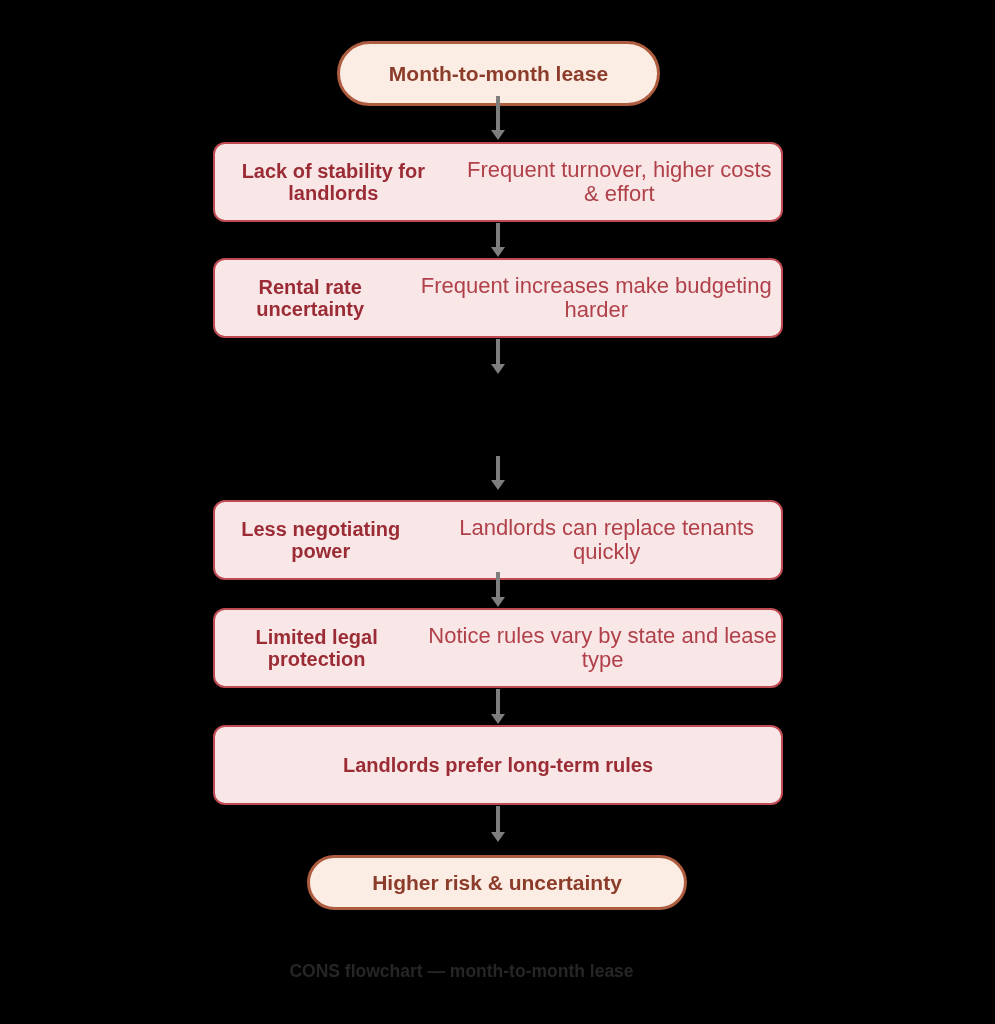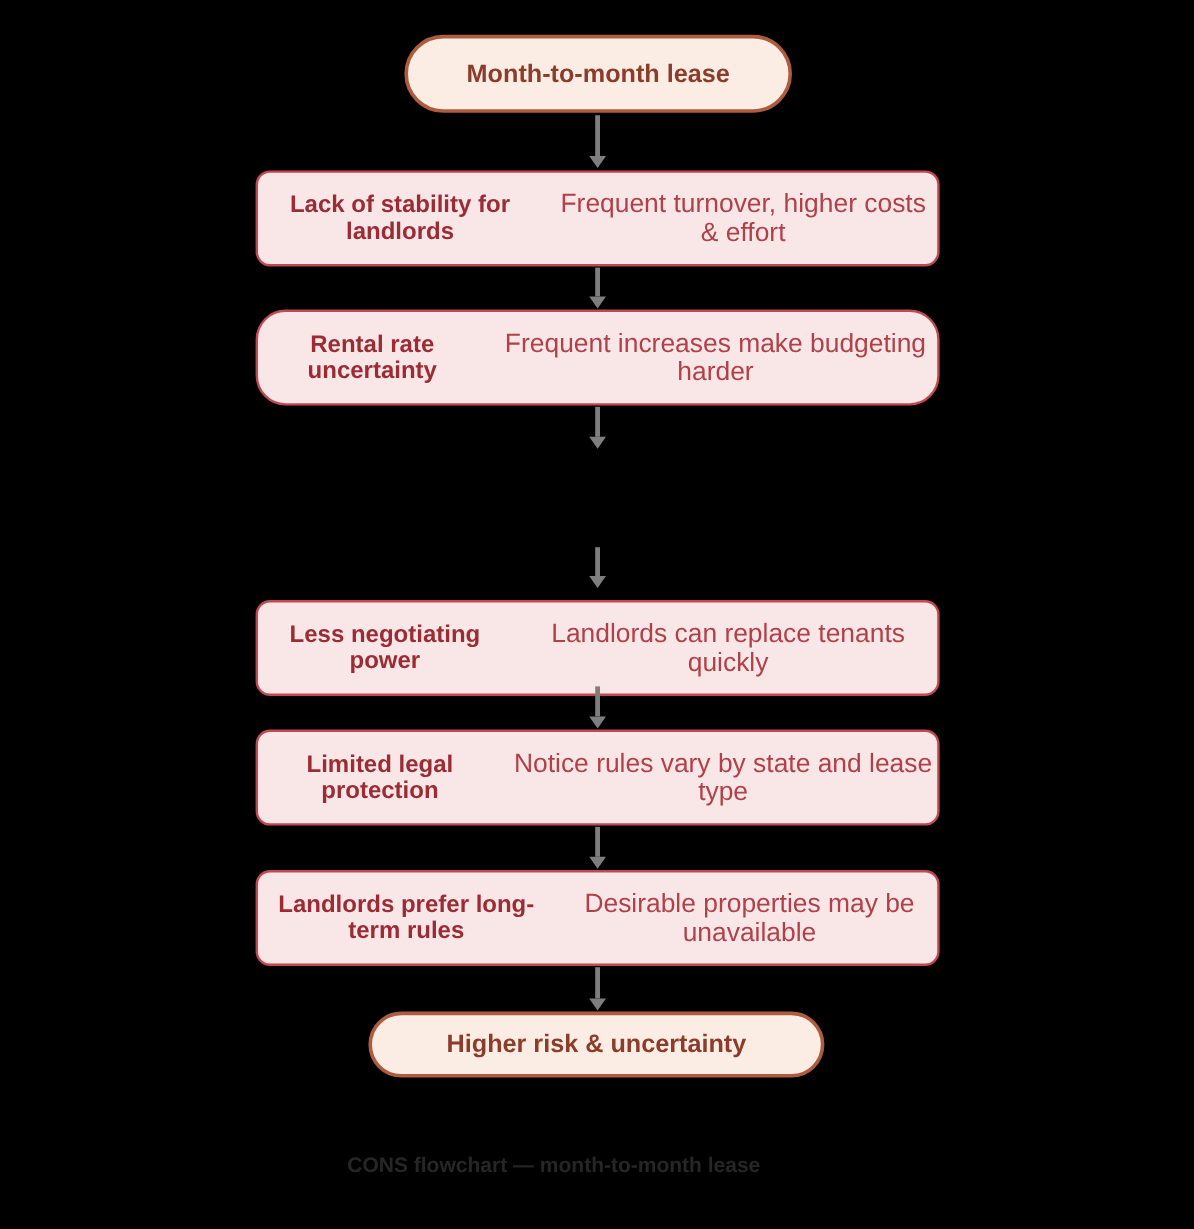--- a/index.html
+++ b/index.html
@@ -29,20 +29,21 @@
   .pill{
     position:absolute;
     background:var(--pill-fill);
     border:3px solid var(--pill-border);
     border-radius:34px;
     display:flex;align-items:center;justify-content:center;
     color:var(--pill-text);
     font-weight:bold;
     font-size:21px;
     text-align:center;
+    margin-top:12px;
   }
   .pill-start{left:337px;top:29px;width:323px;height:65px;}
   .pill-end{left:307px;top:843px;width:380px;height:55px;}
   .step-box{
     position:absolute;
     left:213px;width:570px;height:80px;
     background:var(--box-fill);
     border:2.5px solid var(--box-border);
     border-radius:12px;
     display:flex;flex-direction:row;align-items:center;justify-content:center;
@@ -103,21 +104,21 @@
   <div class="step-box" style="top:142px;">
     <div class="step-title">Lack of stability for landlords</div>
     <div class="step-subtitle">Frequent turnover, higher costs &amp; effort</div>
   </div>
 
   <div class="arrow" style="top:223px;height:34px;">
     <div class="arrow-line"></div>
     <div class="arrow-head"></div>
   </div>
 
-  <div class="step-box" style="top:258px;border-radius:25px;">
+  <div class="step-box" style="top:258px;">
     <div class="step-title">Rental rate uncertainty</div>
     <div class="step-subtitle">Frequent increases make budgeting harder</div>
   </div>
 
   <div class="arrow" style="top:339px;height:35px;">
     <div class="arrow-line"></div>
     <div class="arrow-head"></div>
   </div>
 
 
@@ -141,21 +142,20 @@
     <div class="step-subtitle">Notice rules vary by state and lease type</div>
   </div>
 
   <div class="arrow" style="top:689px;height:35px;">
     <div class="arrow-line"></div>
     <div class="arrow-head"></div>
   </div>
 
   <div class="step-box" style="top:725px;">
     <div class="step-title">Landlords prefer long-term rules</div>
-    <div class="step-subtitle">Desirable properties may be unavailable</div>
   </div>
 
   <div class="arrow" style="top:806px;height:36px;">
     <div class="arrow-line"></div>
     <div class="arrow-head"></div>
   </div>
 
   <div class="pill pill-end">
     <span>Higher risk &amp; uncertainty</span>
   </div>

